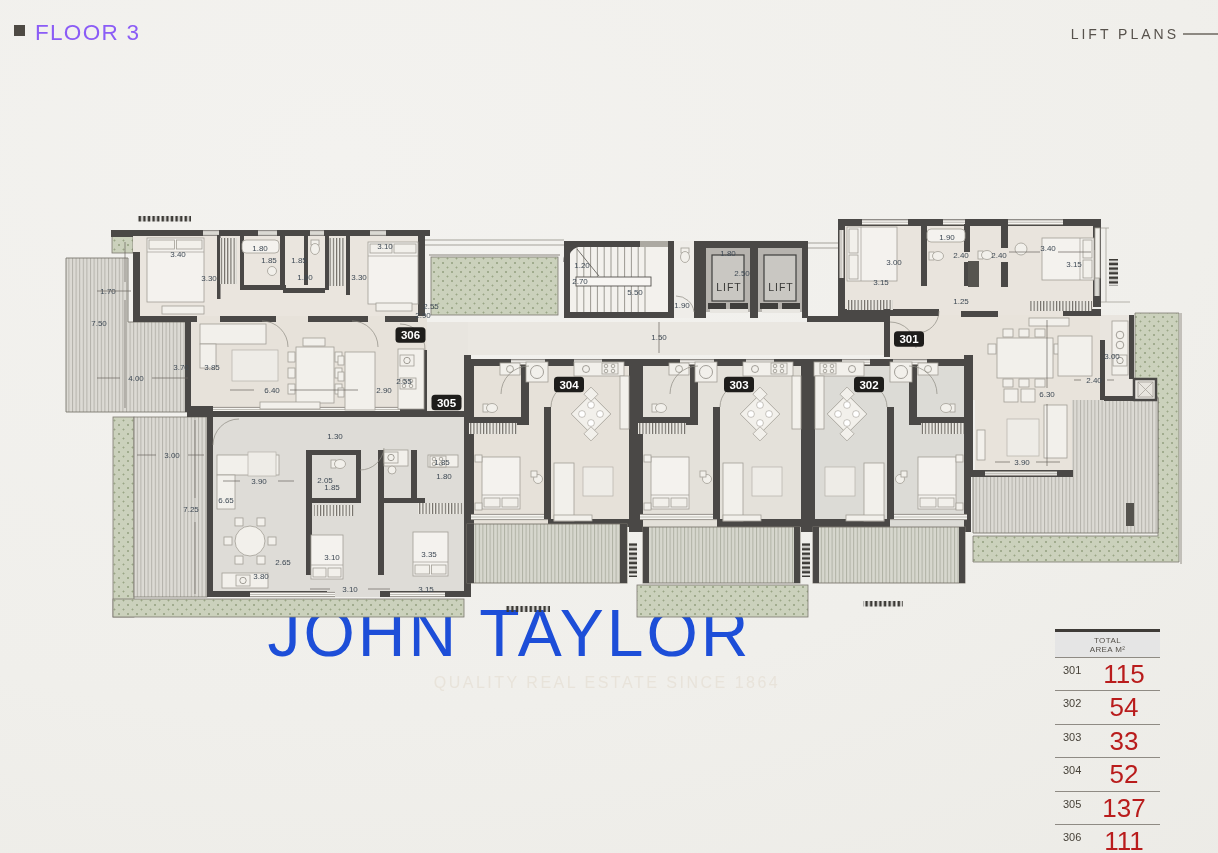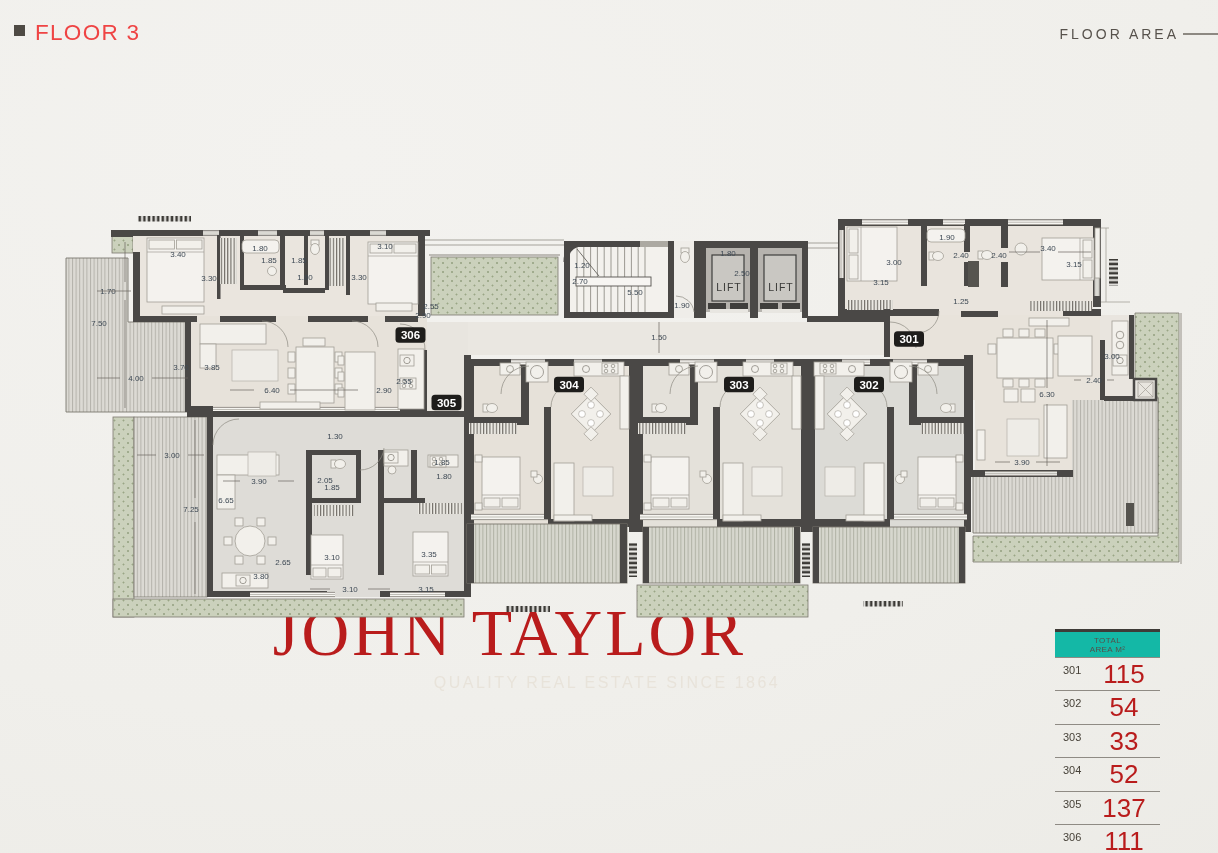--- a/index.html
+++ b/index.html
@@ -1,35 +1,35 @@
 <!DOCTYPE html>
 <html><head><meta charset="utf-8"><style>
 html,body{margin:0;padding:0}
 body{width:1218px;height:853px;overflow:hidden;position:relative;
  background:radial-gradient(130% 120% at 28% 18%, #f3f2ef 0%, #f0efeb 55%, #ebeae5 100%);
  font-family:"Liberation Sans",sans-serif}
-.hl{position:absolute;left:35px;top:20px;font-size:22.5px;letter-spacing:1.3px;color:#ef4444}
+.hl{position:absolute;left:35px;top:20px;font-size:22.5px;letter-spacing:1.3px;color:#8b5cf6}
 .sq{position:absolute;left:14px;top:25px;width:11px;height:11px;background:#4e4a44}
 .hr{position:absolute;right:39px;top:26px;font-size:14px;letter-spacing:3px;color:#57524c}
 .rule{position:absolute;right:0;top:33px;width:35px;height:1.5px;background:#8d8982}
-.wm{position:absolute;left:0;top:595px;width:1019px;text-align:center;font-family:Liberation Serif, serif;
- font-size:66px;letter-spacing:3px;color:#b91c1c;white-space:nowrap}
+.wm{position:absolute;left:0;top:595px;width:1019px;text-align:center;font-family:Liberation Sans, sans-serif;
+ font-size:66px;letter-spacing:3px;color:#1d4ed8;white-space:nowrap}
 .wm2{position:absolute;left:0;top:674px;width:1214px;text-align:center;font-size:16px;letter-spacing:2.5px;color:#e8e3da}
 svg.plan{position:absolute;left:0;top:0}
 .tbl{position:absolute;left:1055px;top:629px;width:106px}
 .tbl .thick{height:3px;background:#3e3b37;width:105px}
-.tbl .hd{background:#14b8a6;text-align:center;color:#54504a;font-size:8px;letter-spacing:0.4px;padding:4px 0 3px;line-height:9px;border-bottom:1px solid #8f8b84;width:105px}
+.tbl .hd{background:#e5e5e5;text-align:center;color:#54504a;font-size:8px;letter-spacing:0.4px;padding:4px 0 3px;line-height:9px;border-bottom:1px solid #8f8b84;width:105px}
 .row{position:relative;height:32.4px;border-bottom:1px solid #8f8b84;width:105px}
 .row .n{position:absolute;left:8px;top:6px;font-size:11px;color:#474239}
 .row .v{position:absolute;left:38px;top:1px;width:62px;text-align:center;font-size:26px;color:#b91c1c}
 .row:last-child{border-bottom:none}
 </style></head><body>
 <div class="sq"></div>
 <div class="hl">FLOOR 3</div>
-<div class="hr">FLOOR AREA</div>
+<div class="hr">LIFT PLANS</div>
 <div class="rule"></div>
 <div class="wm">JOHN TAYLOR</div>
 <div class="wm2">QUALITY REAL ESTATE SINCE 1864</div>
 <svg class="plan" width="1218" height="853" viewBox="0 0 1218 853">
 <defs>
 <pattern id="dots" width="9" height="9" patternUnits="userSpaceOnUse">
  <rect width="9" height="9" fill="#cbd1bc"></rect>
  <path d="M2,1 v2 M1,2 h2" stroke="#8f9b79" stroke-width="0.9" fill="none"></path>
  <path d="M6.5,5.5 v2 M5.5,6.5 h2" stroke="#9aa584" stroke-width="0.9" fill="none"></path>
 </pattern>

